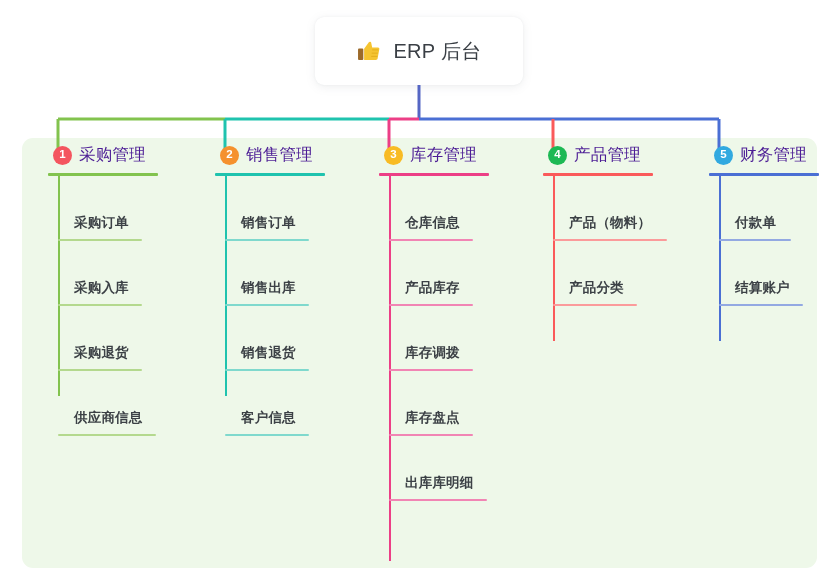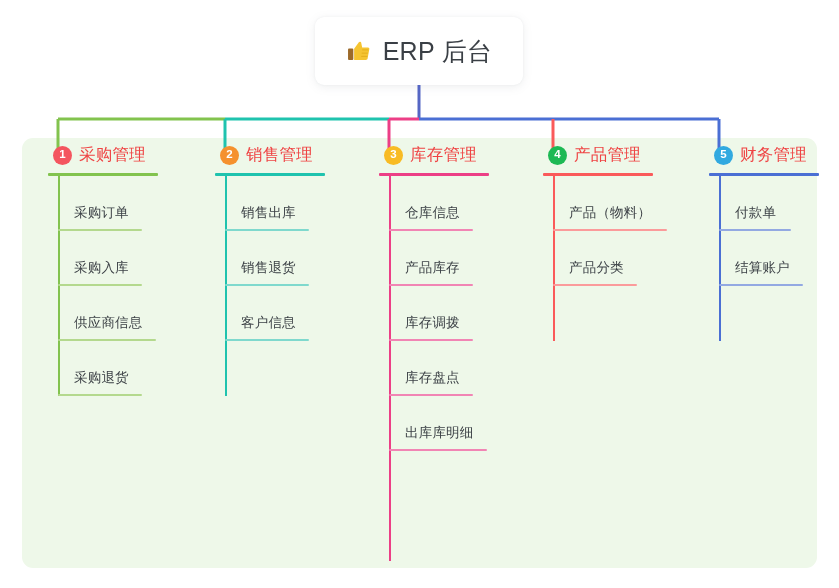--- a/index.html
+++ b/index.html
@@ -40,21 +40,21 @@
     gap: 11px;
   }
   #root-emoji {
     width: 26px;
     height: 26px;
     position: relative;
     display: block;
     flex: 0 0 auto;
   }
   #root-title-text {
-    font-size: 25px;
+    font-size: 20px;
     letter-spacing: 0.3px;
     color: #3a3f45;
     white-space: nowrap;
     font-weight: 400;
   }
 
   
   #panel {
     position: absolute;
     left: 22px;
@@ -97,21 +97,21 @@
     display: flex;
     align-items: center;
     justify-content: center;
     color: #ffffff;
     font-size: 11.5px;
     line-height: 1;
     font-weight: 700;
   }
   .col-head-label {
     font-size: 16.5px;
-    color: #ef4444;
+    color: #4c1d95;
     white-space: nowrap;
     font-weight: 400;
     letter-spacing: 0.2px;
   }
   .head-rule {
     height: 3px;
     margin-top: 6px;
     border-radius: 1px;
   }
 
@@ -120,22 +120,23 @@
     margin-top: 0;
   }
   .spine {
     position: absolute;
     left: 22px;
     top: 0;
     width: 2px;
   }
   .item {
     position: relative;
-    height: 55px;
+    height: 65px;
     box-sizing: border-box;
+    font-weight: bold;
   }
   .item-label {
     position: absolute;
     left: 38px;
     bottom: 9px;
     font-size: 13.5px;
     color: #3c4146;
     white-space: nowrap;
     letter-spacing: 0.2px;
   }
@@ -189,38 +190,42 @@
         <div class="spine" style="height: 220px; background: rgb(130, 195, 78);"></div>
         <div class="item">
           <span class="item-label">采购订单</span>
           <span class="item-rule" style="width: 84px; background: rgb(180, 217, 142);"></span>
         </div>
         <div class="item">
           <span class="item-label">采购入库</span>
           <span class="item-rule" style="width: 84px; background: rgb(180, 217, 142);"></span>
         </div>
         <div class="item">
+          <span class="item-label">采购退货</span>
+          <span class="item-rule" style="width: 84px; background: rgb(180, 217, 142);"></span>
+        </div>
+        <div class="item">
           <span class="item-label">供应商信息</span>
           <span class="item-rule" style="width: 98px; background: rgb(180, 217, 142);"></span>
         </div>
-        <div class="item">
-          <span class="item-label">采购退货</span>
-          <span class="item-rule" style="width: 84px; background: rgb(180, 217, 142);"></span>
-        </div>
       </div>
     </div>
     <div class="column" style="left: 203px;">
       <div class="col-head">
         <span class="badge" style="background: rgb(245, 145, 46);">2</span>
         <span class="col-head-label">销售管理</span>
       </div>
       <div class="head-rule" style="width: 110px; background: rgb(31, 195, 174); margin-left: 12px;"></div>
       <div class="items">
         <div class="spine" style="height: 220px; background: rgb(31, 195, 174);"></div>
         <div class="item">
+          <span class="item-label">销售订单</span>
+          <span class="item-rule" style="width: 84px; background: rgb(127, 217, 205);"></span>
+        </div>
+        <div class="item">
           <span class="item-label">销售出库</span>
           <span class="item-rule" style="width: 84px; background: rgb(127, 217, 205);"></span>
         </div>
         <div class="item">
           <span class="item-label">销售退货</span>
           <span class="item-rule" style="width: 84px; background: rgb(127, 217, 205);"></span>
         </div>
         <div class="item">
           <span class="item-label">客户信息</span>
           <span class="item-rule" style="width: 84px; background: rgb(127, 217, 205);"></span>

